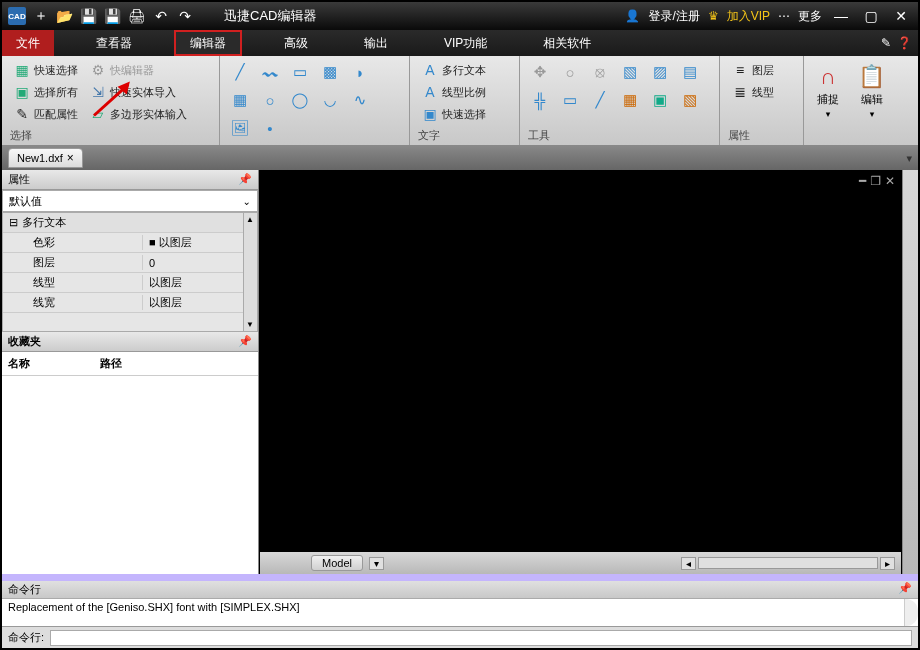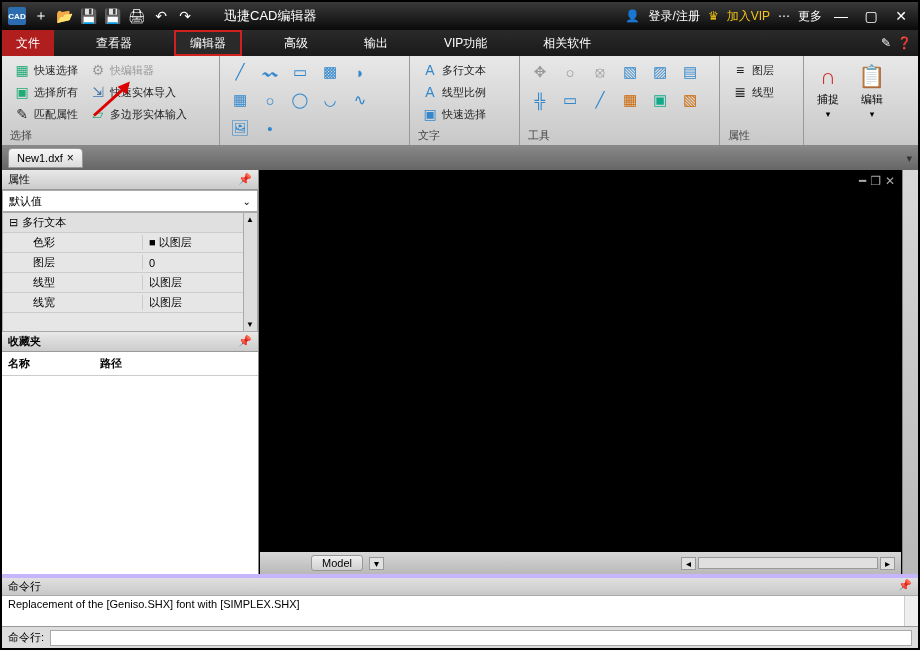--- a/index.html
+++ b/index.html
@@ -66,23 +66,23 @@
     .fav-body { flex: 1; background: #fff; }
     
     .canvas-area { flex: 1; display: flex; flex-direction: column; border-right: 1px solid #000; border-left: 1px solid #000;}
     .canvas { flex: 1; background: #000; position: relative; }
     .canvas-controls { position: absolute; top: 4px; right: 6px; color: #aaa; font-size: 12px; display: flex; gap: 4px; }
     .model-tabs { height: 22px; background: linear-gradient(#d8d8d8, #b8b8b8); display: flex; align-items: center; padding: 0 6px; gap: 6px; }
     .model-tab { background: linear-gradient(#f0f0f0, #d0d0d0); border: 1px solid #999; padding: 1px 10px; font-size: 11px; border-radius: 3px; margin-left: 45px; }
     .model-scroll { flex: 1; display: flex; align-items: center; justify-content: flex-end; gap: 2px; font-size: 10px; }
     
     
-    .cmd-area { height: 52px; background: #fff; border-top: 4px solid #c4b5fd; display: flex; flex-direction: column; }
+    .cmd-area { height: 52px; background: #fff; border-top: 7px solid #c4b5fd; display: flex; flex-direction: column; }
     .cmd-header { height: 18px; background: linear-gradient(#e0e0e0, #c8c8c8); border-bottom: 1px solid #aaa; font-size: 11px; padding: 1px 6px; display: flex; }
-    .cmd-body { flex: 1; font-size: 11px; padding: 2px 6px; overflow: auto; position: relative; }
+    .cmd-body { flex: 1; font-size: 11px; padding: 2px 6px; overflow: auto; position: relative; border-radius: 12px; }
     .cmd-scroll { position: absolute; right: 0; top: 0; width: 14px; height: 100%; background: #eee; border-left: 1px solid #ccc; }
     
     .cmd-input-row { height: 22px; background: #ddd; border-top: 1px solid #999; display: flex; align-items: center; padding: 0 6px; font-size: 11px; gap: 6px; }
     .cmd-input { flex: 1; height: 16px; border: 1px solid #aaa; background: #fff; }
     
     
     .statusbar { height: 20px; background: linear-gradient(#888, #555); display: flex; align-items: center; font-size: 11px; color: #000; padding: 0 6px; }
   </style>
 </head>
 <body>

